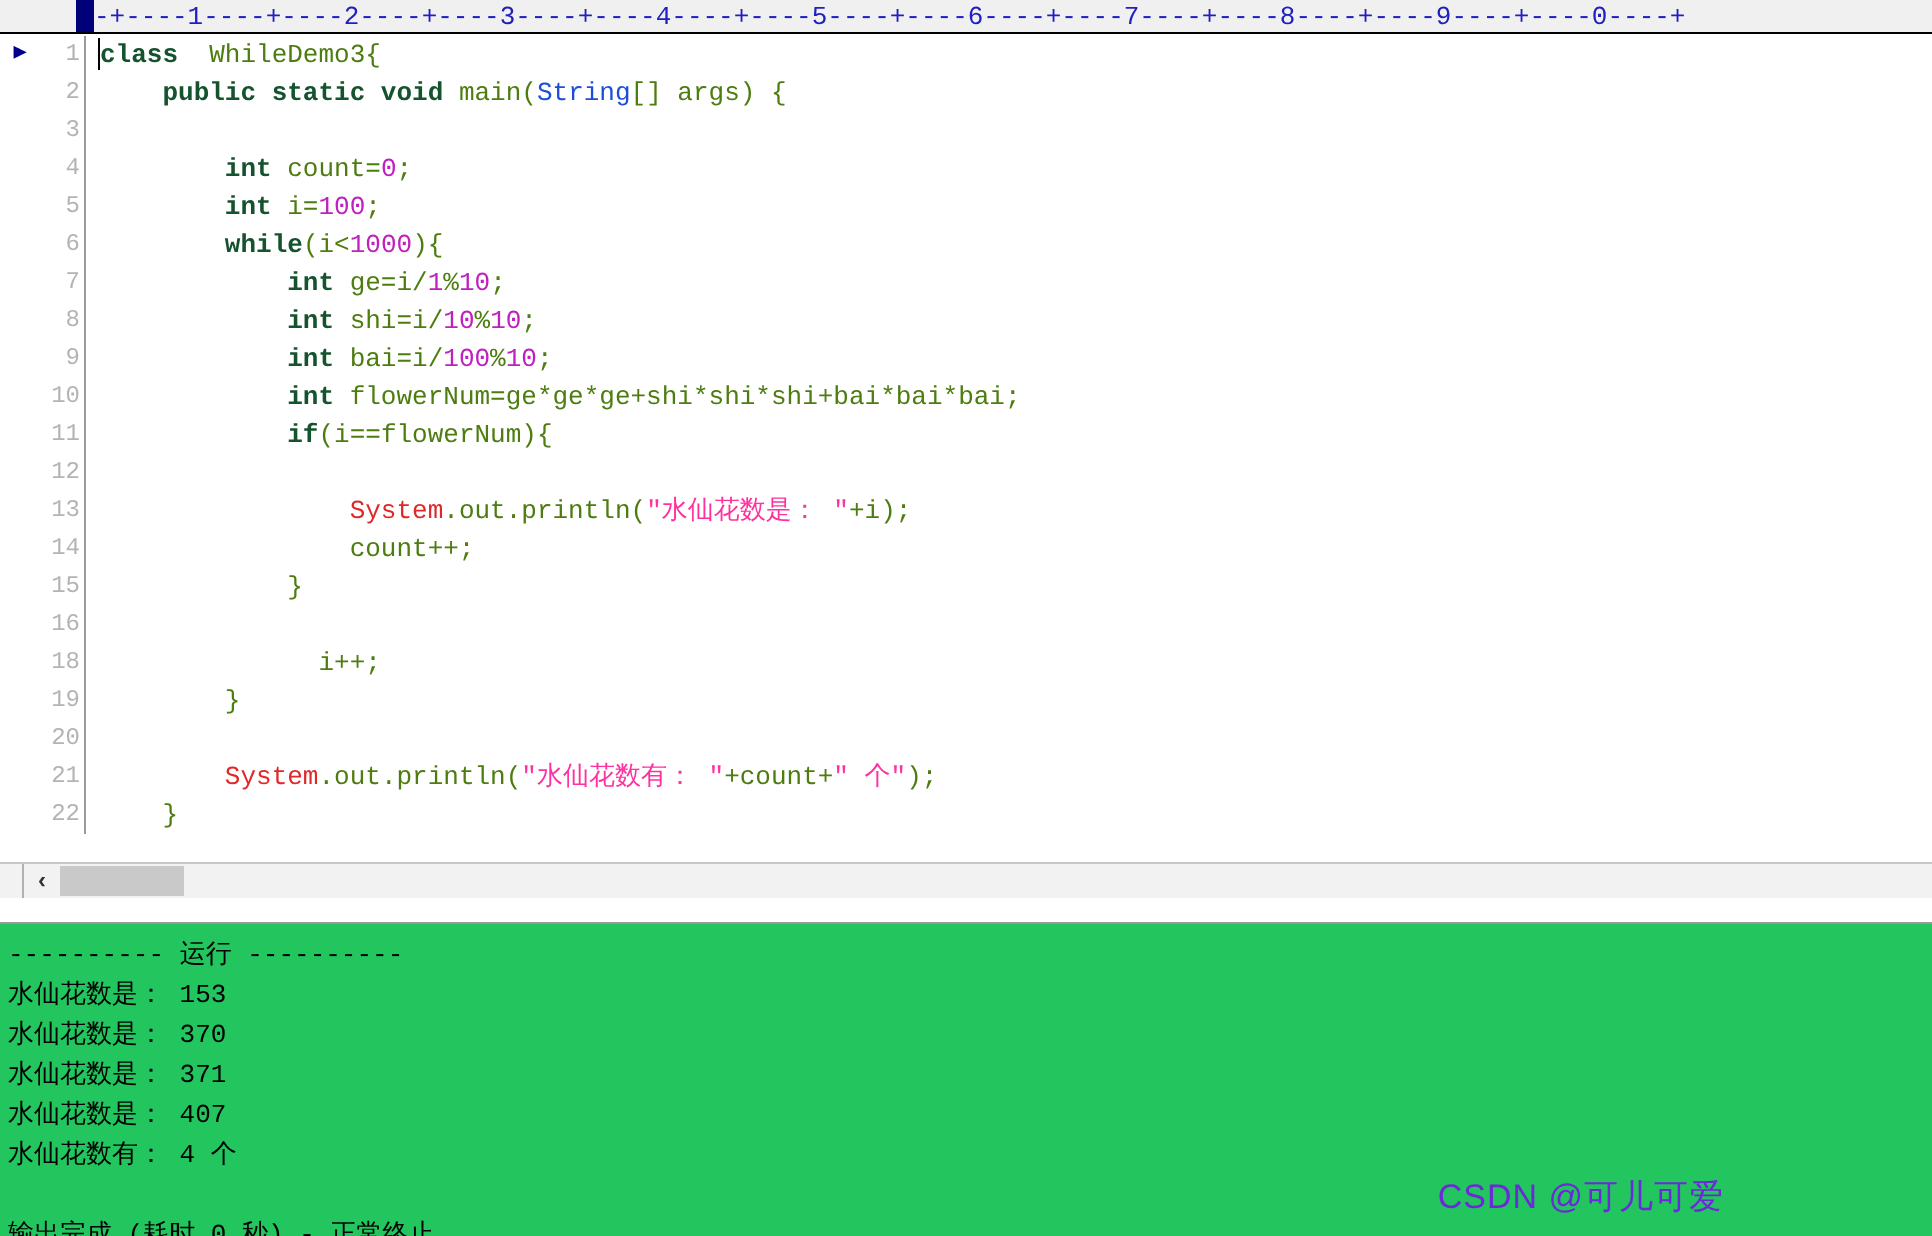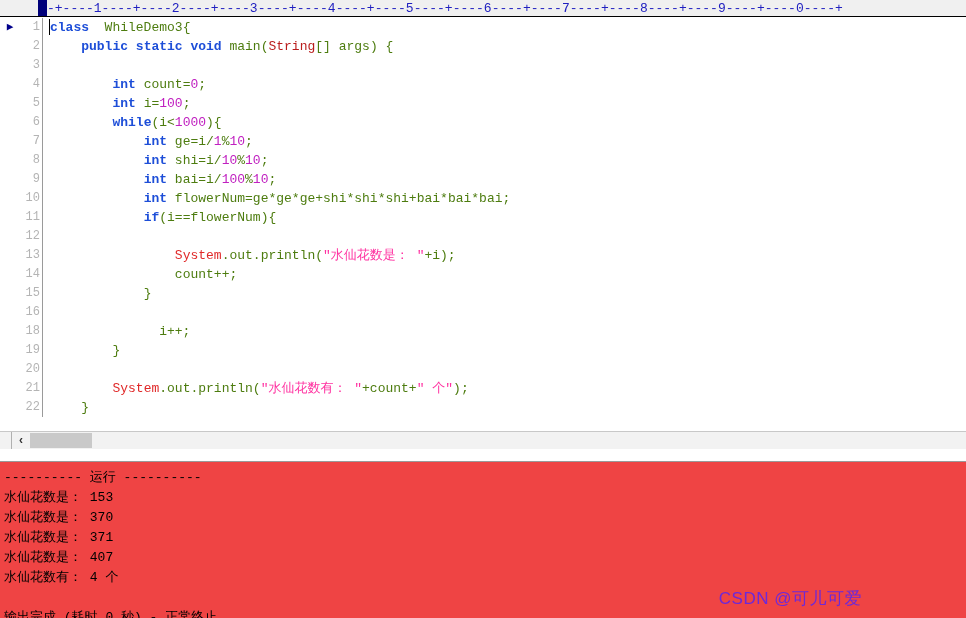--- a/index.html
+++ b/index.html
@@ -107,23 +107,23 @@
     position: relative;
   }
   .caret-line .code-text::before {
     content: "";
     position: absolute;
     left: -1px; top: 1px;
     width: 1px; height: 16px;
     background: #000;
   }
 
-  .kw    { color: #1d4ed8; font-weight: bold; }
+  .kw    { color: #14532d; font-weight: bold; }
   .num   { color: #c020c0; }
-  .type  { color: #b91c1c; }
+  .type  { color: #1d4ed8; }
   .str   { color: #ff30a0; }
   .sys   { color: #e02828; }
   .plain { color: #4d7c0f; }
 
   
   .hscroll {
     position: absolute;
     left: 0; top: 431px;
     width: 966px;
     height: 18px;
@@ -166,21 +166,21 @@
     background: #ffffff;
     border-top: 1px solid #ffffff;
   }
 
   
   .console {
     position: absolute;
     left: 0; top: 461px;
     width: 966px;
     height: 157px;
-    background: #ef4444;
+    background: #22c55e;
     border-top: 1px solid #9a9a9a;
     overflow: hidden;
   }
   .console-inner {
     padding: 6px 0 0 4px;
     font-family: "Liberation Mono", monospace;
     font-size: 13px;
     color: #000000;
   }
   .cline {

